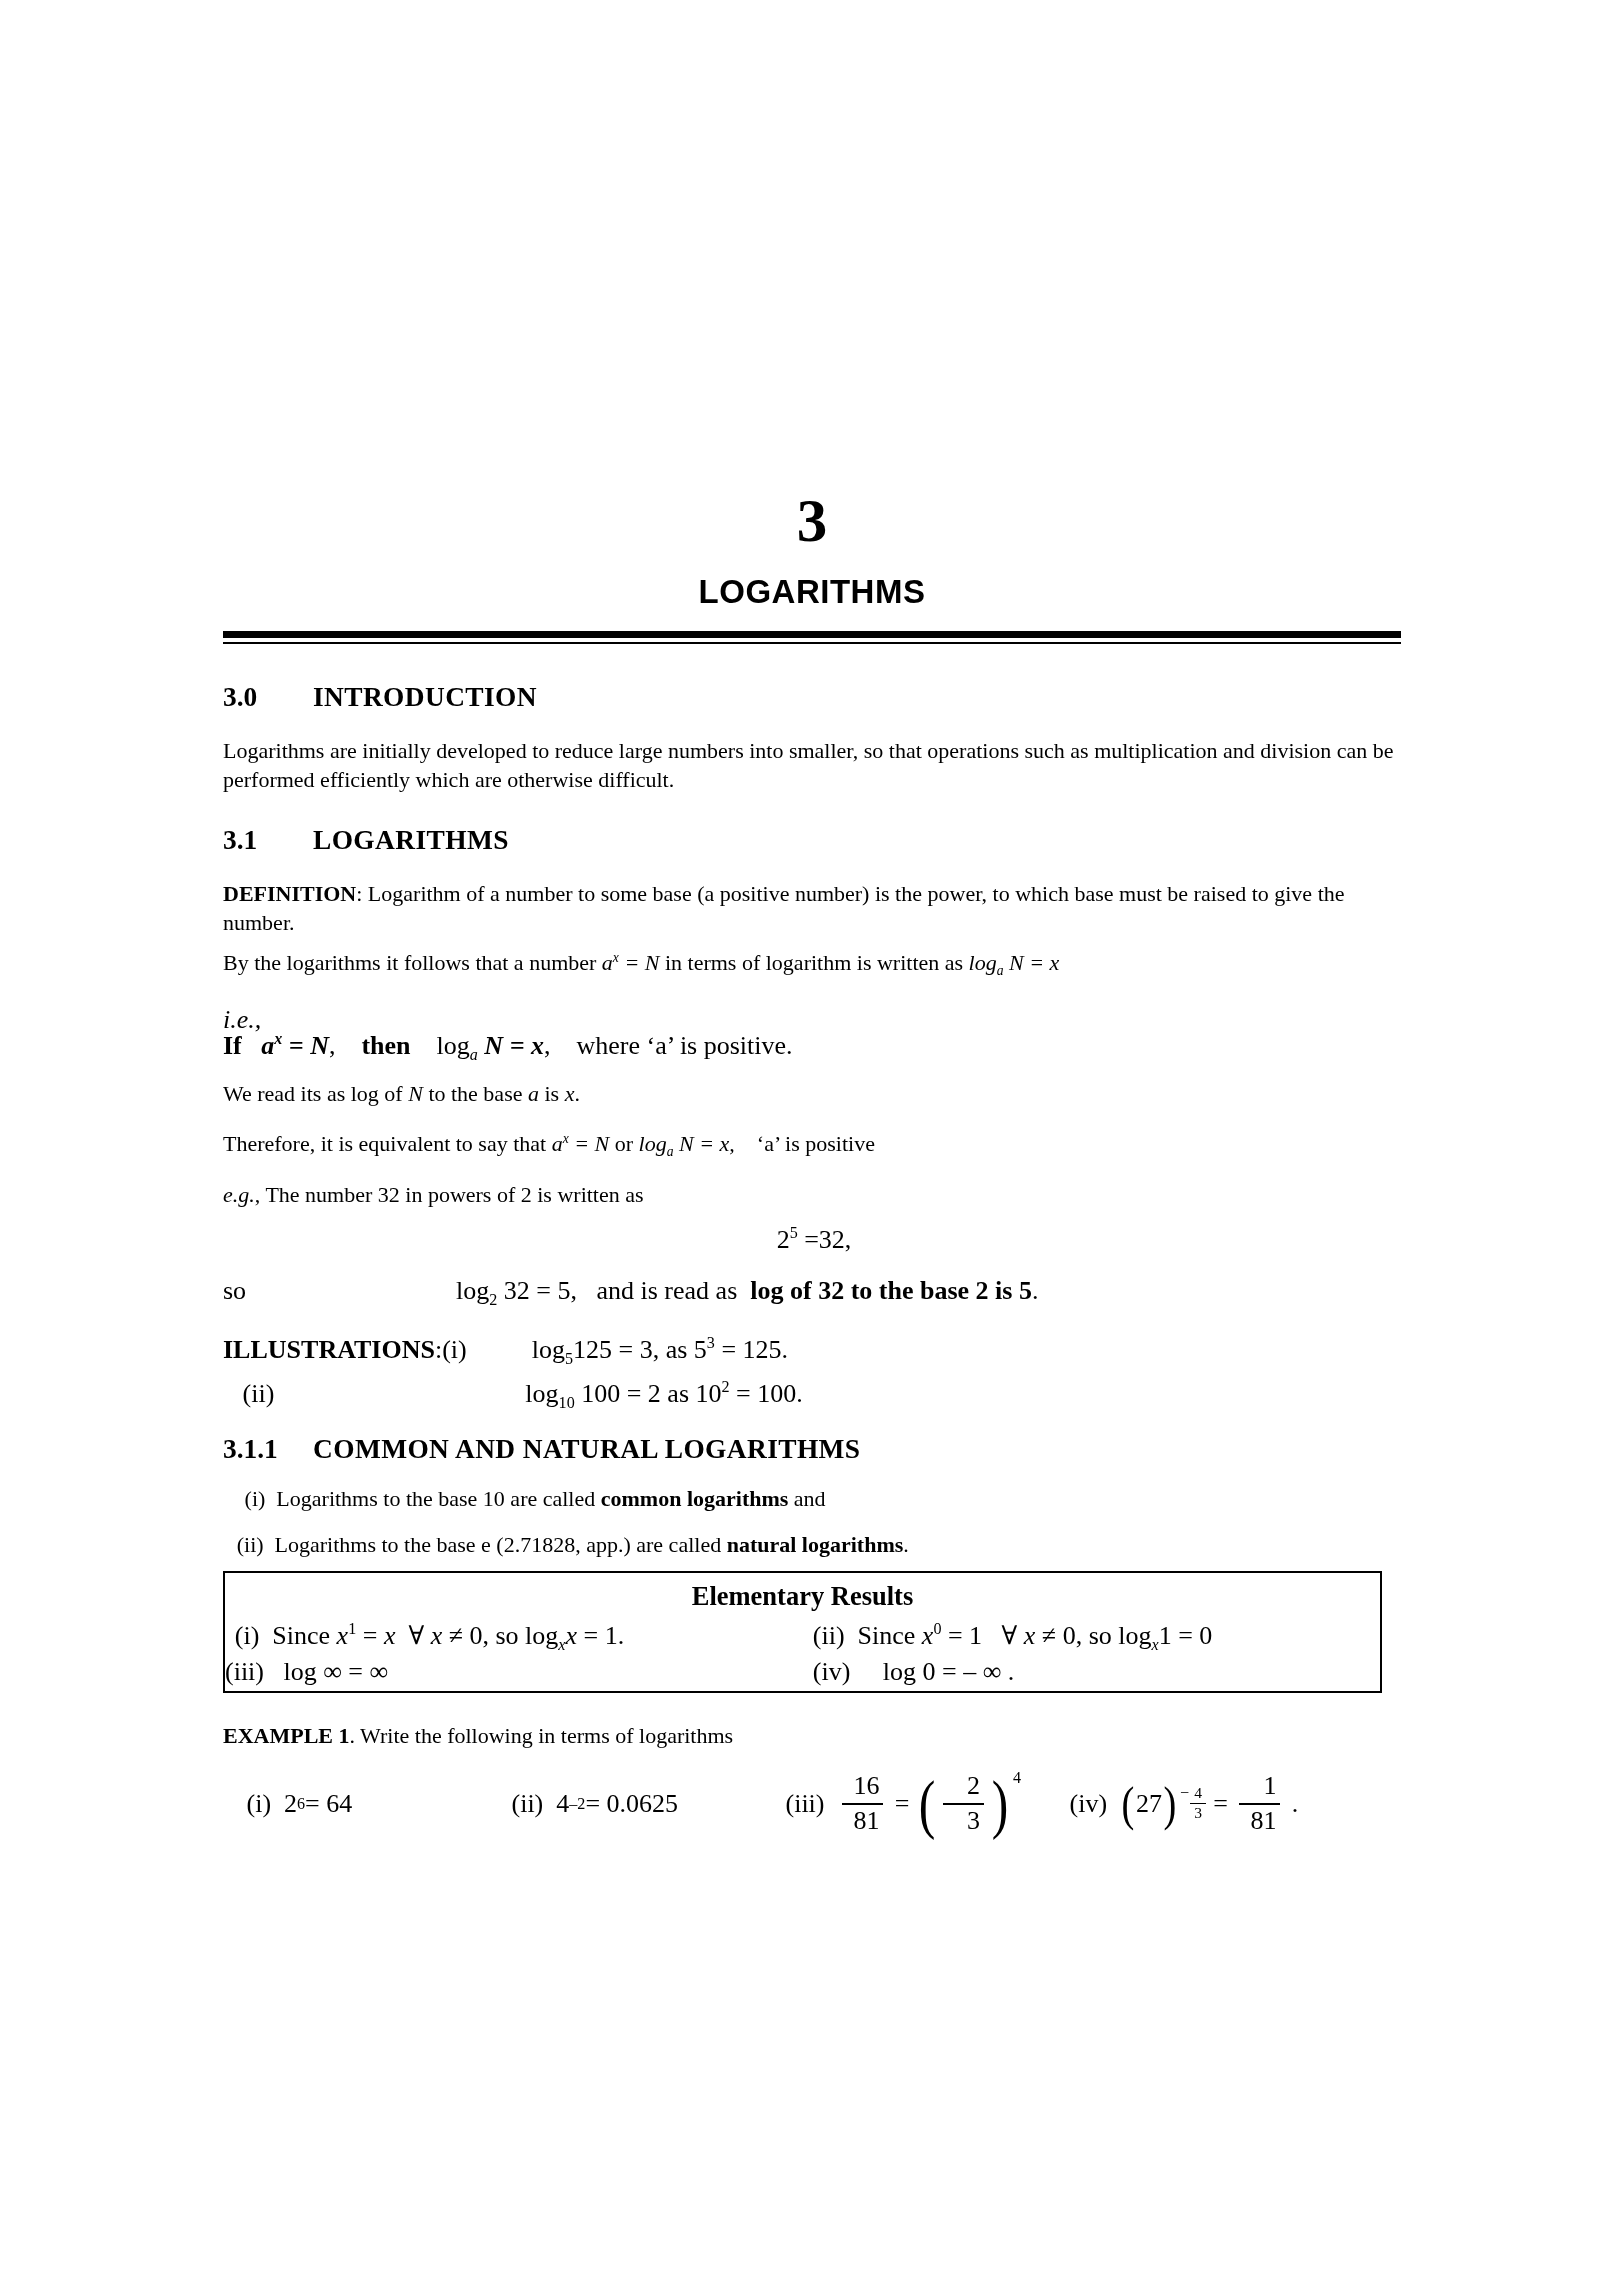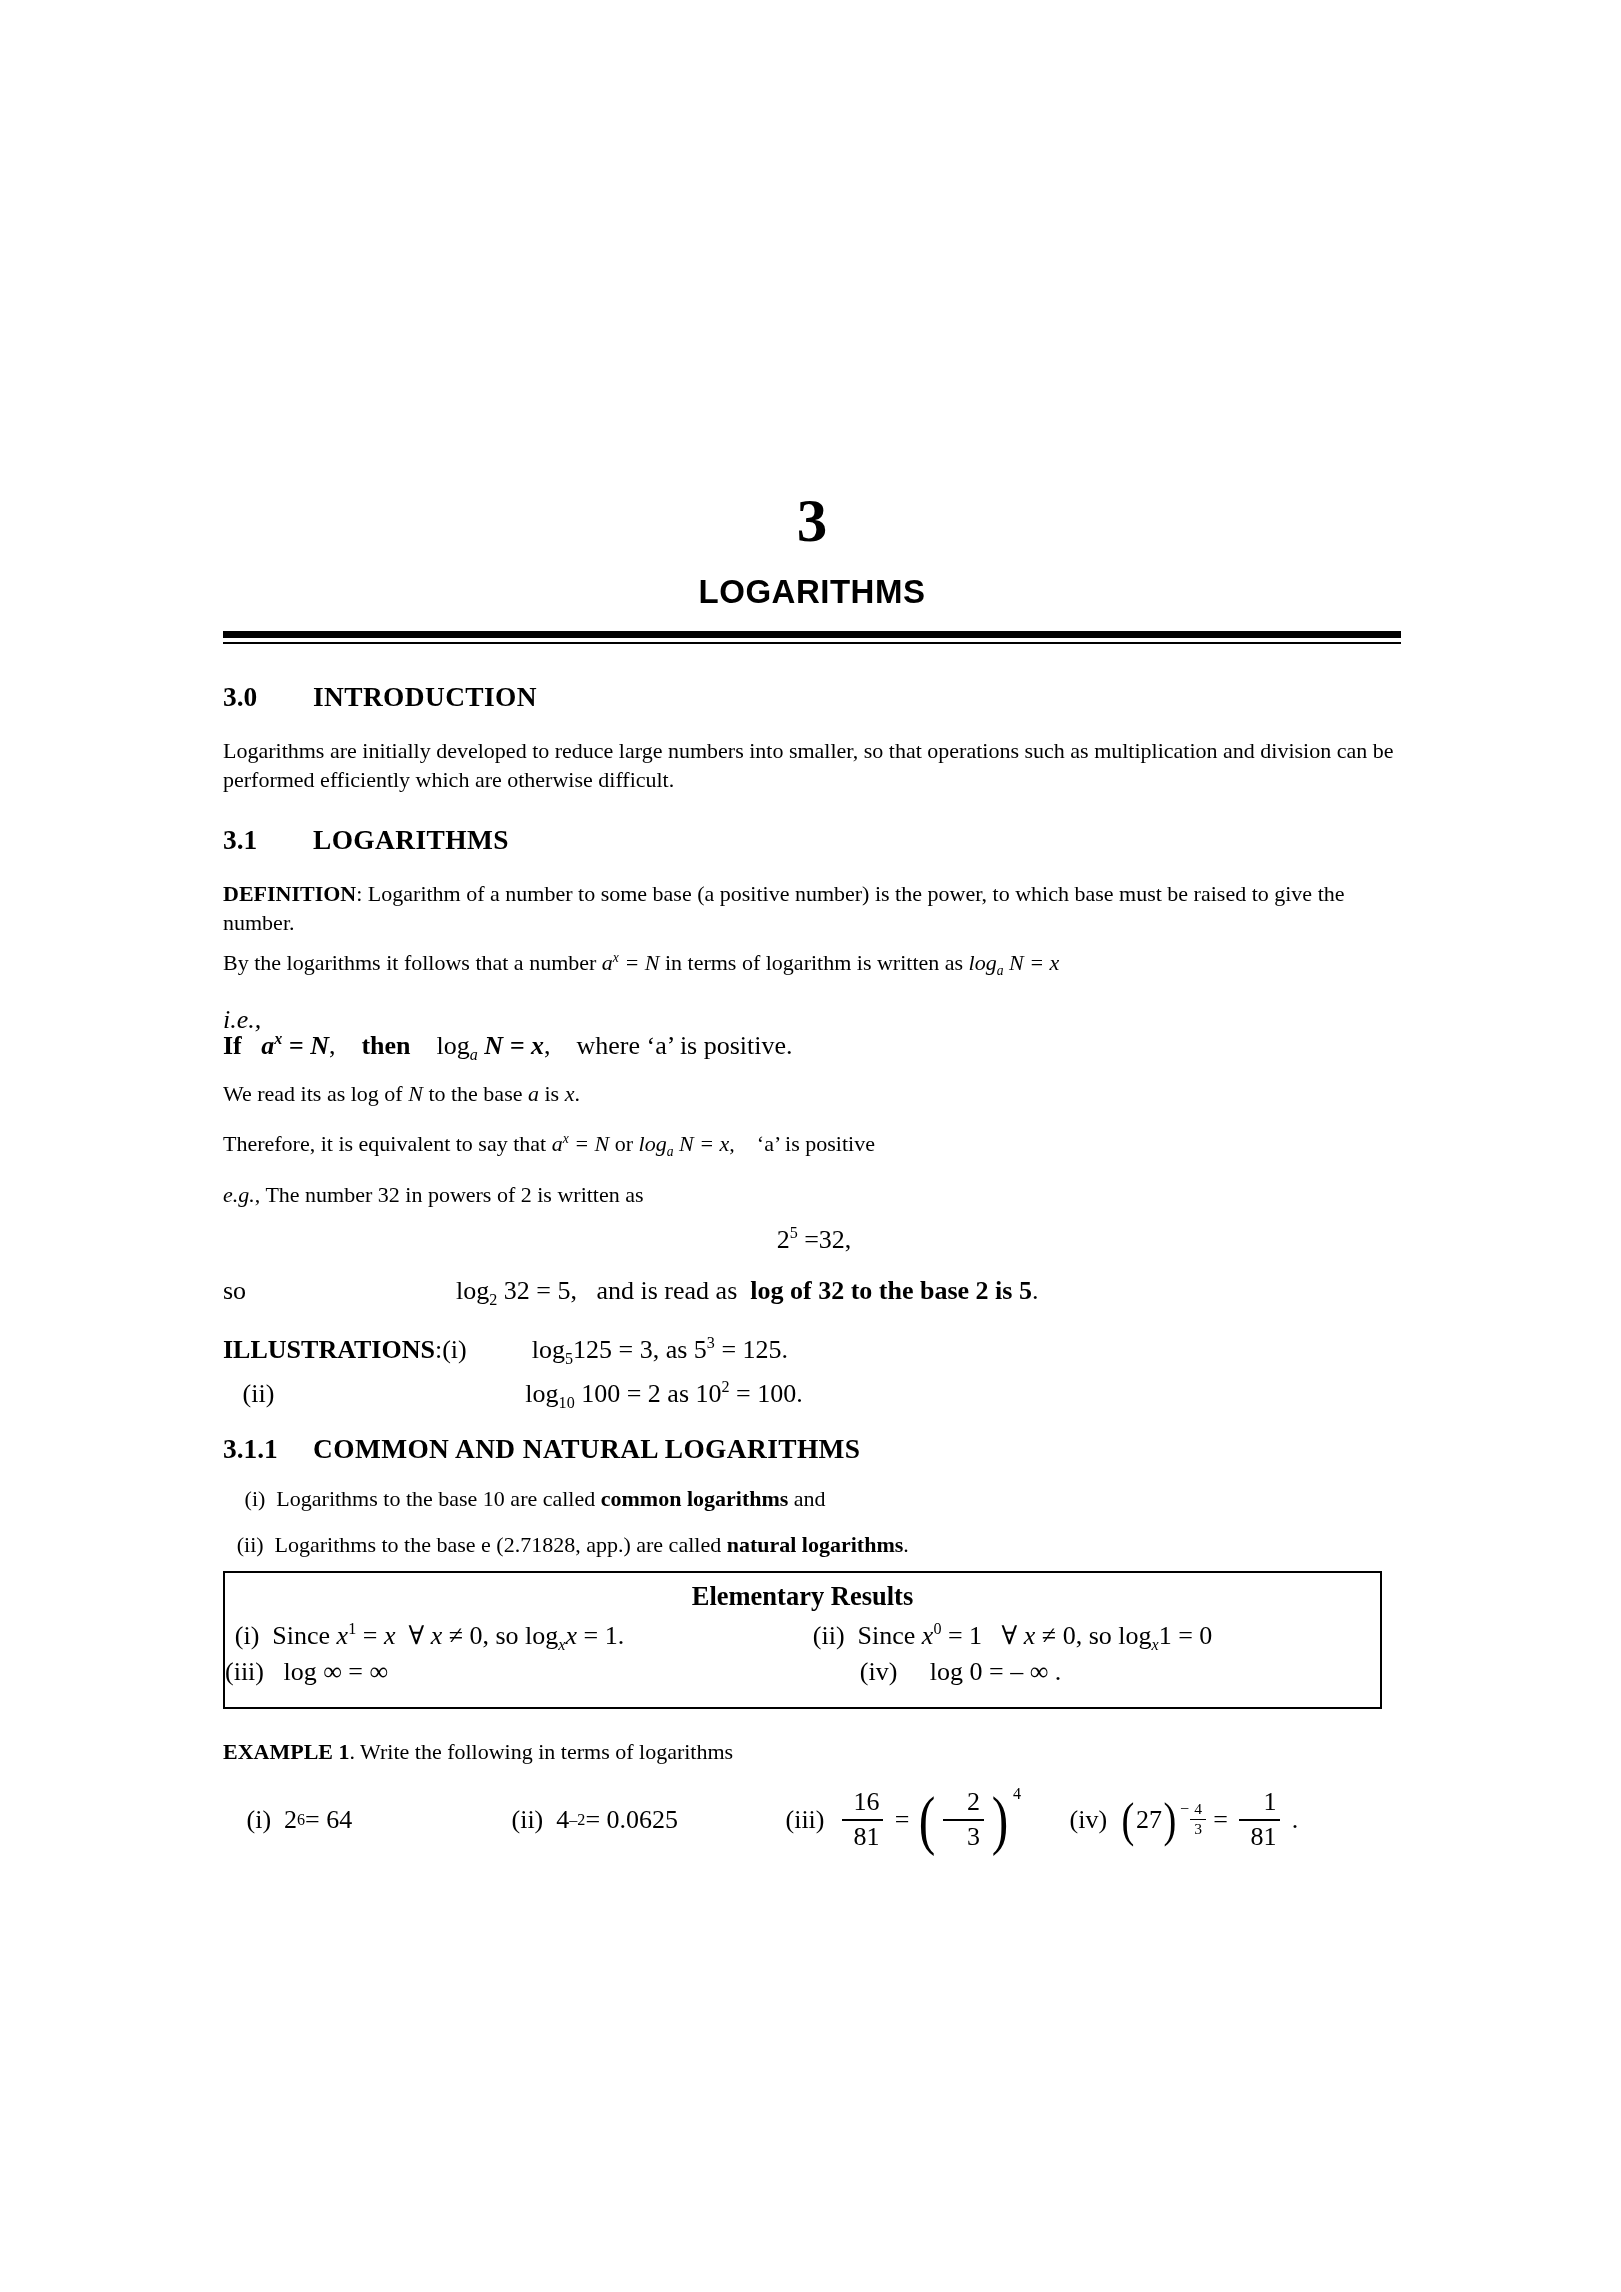--- a/index.html
+++ b/index.html
@@ -128,21 +128,21 @@
     padding: 9.8px 0 5.9px 0;
   }
   .er-row {
     display: flex;
     align-items: flex-start;
     font-size: 26px;
     padding: 7.8px 0 2px 0;
   }
   .er-row .c1 { width: 578px; flex: 0 0 auto; padding-left: 9.8px; box-sizing: border-box; }
   .er-row .c2 { flex: 1 1 auto; padding-left: 9.8px; box-sizing: border-box; }
-  .er-row.last { padding-bottom: 22px; gap: 47px; }
+  .er-row.last { padding-bottom: 6px; }
 
   
   .ex-row {
     display: flex;
     align-items: center;
     font-size: 26px;
   }
   .ex-item { display: flex; align-items: center; }
   .ex-i   { width: 265px; }
   .ex-ii  { width: 274px; }

